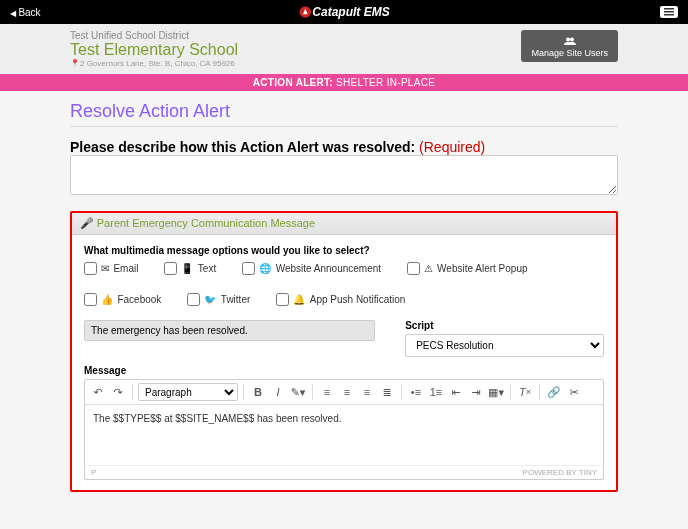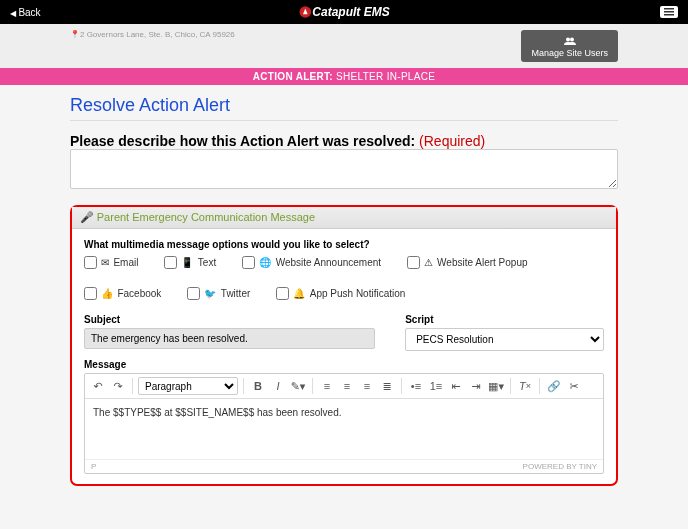--- a/index.html
+++ b/index.html
@@ -14,26 +14,26 @@
 .sitebar { background: #eee; padding: 6px 70px 6px 70px; display:flex; justify-content:space-between; align-items:flex-start;}
 .district { color:#888; font-size:10px; }
 .school { color:#7a9f2f; font-size:16px; font-weight:normal; }
 .addr { color:#999; font-size:8px; }
 .addr::before { content:"📍"; font-size:8px; color:#999; }
 .msu { background:#5b5b5b; color:#fff; font-size:9px; padding:6px 10px 4px; text-align:center; border-radius:3px; cursor:pointer;}
 .msu svg { display:block; margin:0 auto 2px; width:12px; height:10px; fill:#fff;}
 .alertbar { background:#ec4899; color:#fff; text-align:center; font-size:10px; font-weight:bold; padding:3px 18px; letter-spacing:.3px;}
 .alertbar .reg { font-weight:normal;}
 .page { padding: 10px 70px 30px; }
-h1 { font-size:18px; font-weight:normal; color:#1d4ed8; border-bottom:1px solid #ddd; padding-bottom:4px; margin-bottom:12px;}
+h1 { font-size:18px; font-weight:normal; color:#8b5cf6; border-bottom:1px solid #ddd; padding-bottom:4px; margin-bottom:12px;}
 .q { font-size:14px; font-weight:bold; }
 .req { color:#c00; font-weight:normal;}
 .hint { color:#888; font-size:9px; margin:4px 0 6px; }
 textarea.resolve { width:100%; height:40px; border:1px solid #ccc; border-radius:2px; resize:both; padding:4px; font-family:inherit;}
-.panel { border:2px solid #e00; border-radius:7px; margin-top:14px; background:#fff;}
+.panel { border:2px solid #e00; border-radius:2px; margin-top:14px; background:#fff;}
 .panel-hd { background: linear-gradient(#eee,#e2e2e2); color:#7a9f2f; font-size:11px; padding:4px 8px; border-bottom:1px solid #ccc;}
 .panel-hd::before { content:"🎤 "; filter:grayscale(1);}
 .panel-bd { padding:10px 12px;}
 .sub { font-size:10px; font-weight:bold; margin-bottom:6px;}
 .opts { display:flex; flex-wrap:wrap; gap:18px 26px; margin-bottom:14px;}
 .opt { display:flex; align-items:center; gap:4px; font-size:10px; color:#333;}
 .opt input { margin:0;}
 .row { display:flex; gap:30px; margin-bottom:8px;}
 .col-s { flex: 0 0 56%;}
 .col-p { flex:1;}
@@ -64,20 +64,22 @@
     <svg viewBox="0 0 10 8">
         <rect width="10" height="1.5" fill="#333"></rect>
         <rect y="3" width="10" height="1.5" fill="#333"></rect>
         <rect y="6" width="10" height="1.5" fill="#333"></rect>
       </svg>
   </span>
 </div>
 
 <div class="sitebar">
   <div>
+    <div class="district">Test Unified School District</div>
+    <div class="school">Test Elementary School</div>
     <div class="addr">2 Governors Lane, Ste. B, Chico, CA 95926</div>
   </div>
   <div class="msu">
     <svg viewBox="0 0 24 16">
         <circle cx="8" cy="5" r="4"></circle>
         <circle cx="16" cy="5" r="4"></circle>
         <path d="M0 16 Q0 10 8 10 Q16 10 16 16 Z"></path>
         <path d="M8 16 Q8 10 16 10 Q24 10 24 16 Z"></path>
       </svg>
     <span>Manage Site Users</span>
@@ -104,21 +106,20 @@
         <label class="opt"><input type="checkbox" style=""> 📱 <span>Text</span></label>
         <label class="opt"><input type="checkbox" style=""> 🌐 <span>Website Announcement</span></label>
         <label class="opt"><input type="checkbox" style=""> ⚠ <span>Website Alert Popup</span></label>
         <label class="opt"><input type="checkbox" style=""> 👍 <span>Facebook</span></label>
         <label class="opt"><input type="checkbox" style=""> 🐦 <span>Twitter</span></label>
         <label class="opt"><input type="checkbox" style=""> 🔔 <span>App Push Notification</span></label>
       </div>
 
       <div class="row">
         <div class="col-s">
-          <label class="fl">Subject</label>
           <input class="txt" value="The emergency has been resolved." style="">
         </div>
         <div class="col-p">
           <label class="fl">Script</label>
           <select><option>PECS Resolution</option></select>
         </div>
       </div>
 
       <label class="fl">Message</label>
       <div class="editor">

